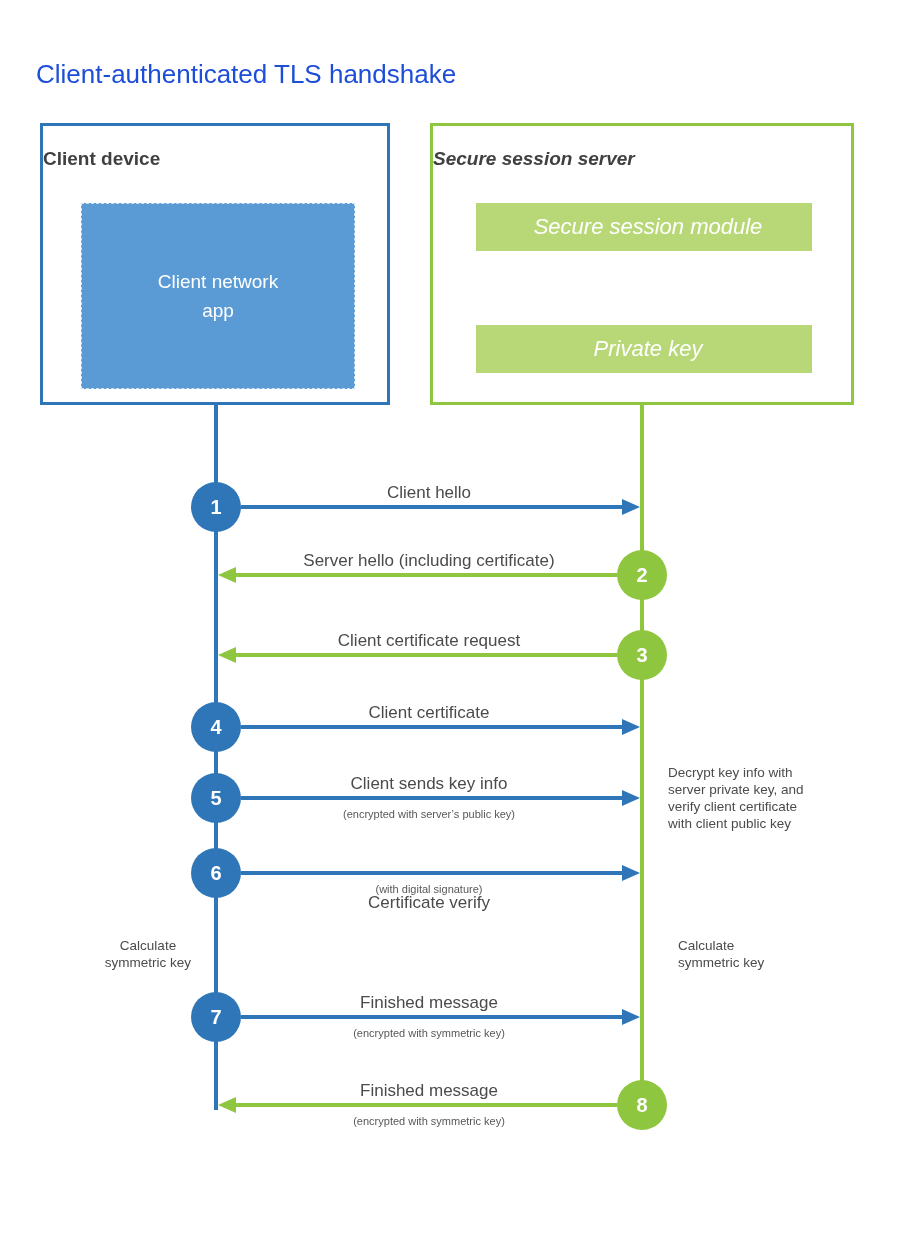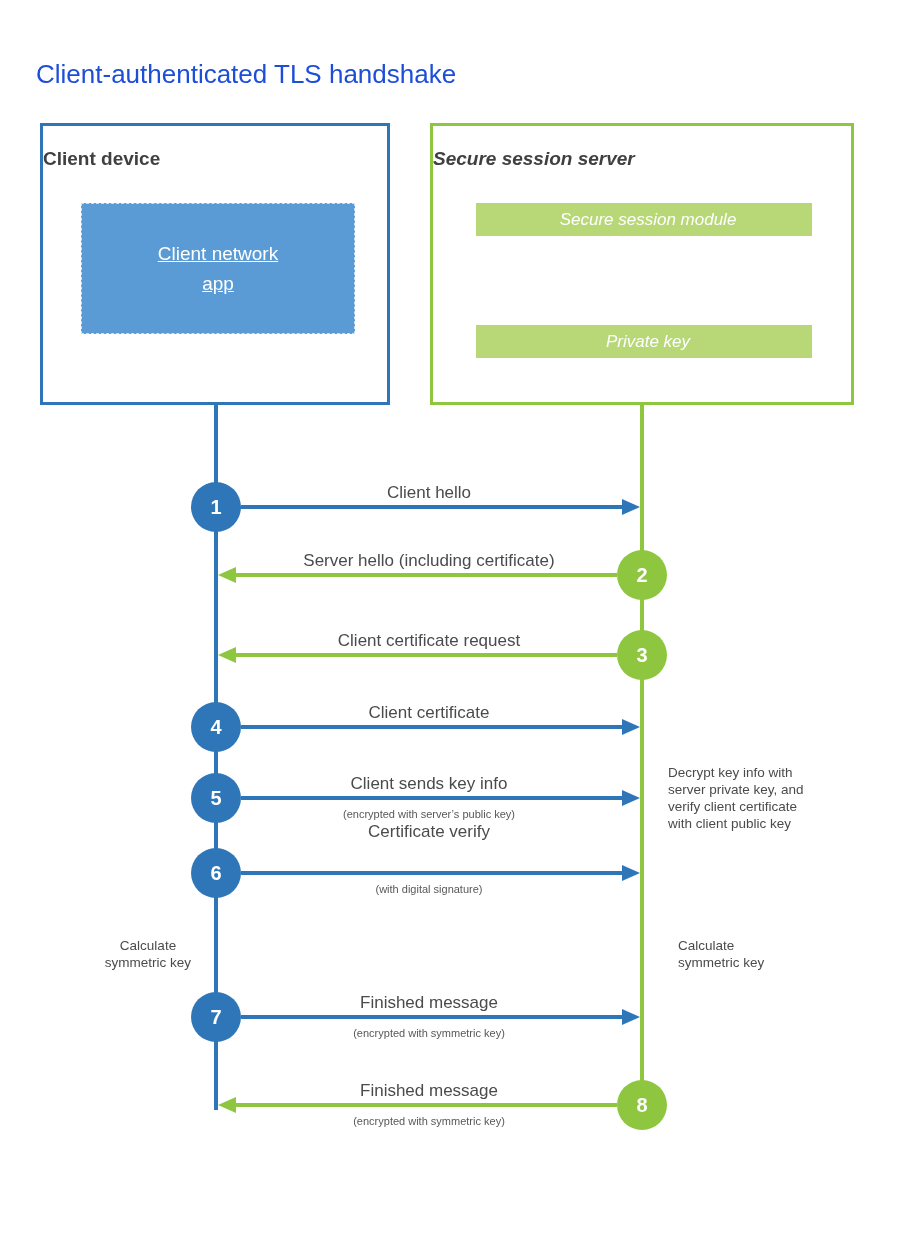--- a/index.html
+++ b/index.html
@@ -8,25 +8,25 @@
     --text_dark:#3f4042; --text_med:#4a4b4d; --text_gray:#58585b;
   }
   *{margin:0;padding:0;box-sizing:border-box;}
   body{background:#ffffff;font-family:"Liberation Sans","DejaVu Sans",sans-serif;}
   .canvas{position:relative;width:900px;height:1256px;background:#fff;overflow:hidden;}
   .page-title{position:absolute;left:36px;top:31px;font-size:26px;font-weight:300;color:#1d4ed8;margin-top:28px;}
   .actor-box{position:absolute;top:123px;height:282px;border-width:3px;border-style:solid;background:#fff;}
   .actor-box.blue{left:40px;width:350px;border-color:var(--blue);}
   .actor-box.green{left:430px;width:424px;border-color:var(--green);font-style:italic;}
   .actor-heading{position:absolute;left:0;right:0;top:22px;font-size:19px;font-weight:bold;color:var(--text_dark);}
-  .app-box{position:absolute;left:38px;top:77px;width:274px;height:131px;background:var(--blue_light);
+  .app-box{position:absolute;left:38px;top:77px;width:274px;height:186px;background:var(--blue_light);
     border:1px dashed #cfe2f3;display:flex;align-items:center;justify-content:center;text-align:center;
-    color:#fff;font-size:19px;line-height:1.55;white-space:pre-line;text-decoration:underline;}
-  .module-bar{position:absolute;left:43px;width:336px;height:33px;background:var(--green_light);
-    display:flex;align-items:center;justify-content:center;color:#fff;font-size:17px;padding-left:8px;}
+    color:#fff;font-size:19px;line-height:1.55;white-space:pre-line;}
+  .module-bar{position:absolute;left:43px;width:336px;height:48px;background:var(--green_light);
+    display:flex;align-items:center;justify-content:center;color:#fff;font-size:22px;padding-left:8px;}
   .lifeline{position:absolute;width:4px;}
   .lifeline.blue{background:var(--blue);left:214px;top:405px;height:705px;}
   .lifeline.green{background:var(--green);left:640px;top:405px;height:700px;}
   .num-circle{position:absolute;width:50px;height:50px;border-radius:50%;display:flex;align-items:center;justify-content:center;
     color:#fff;font-size:20px;font-weight:bold;z-index:3;}
   .num-circle.blue{background:var(--blue);left:191px;}
   .num-circle.green{background:var(--green);left:617px;}
   .arrow-line{position:absolute;height:4px;z-index:2;}
   .arrow-line.blue{background:var(--blue);left:241px;width:381px;}
   .arrow-line.green{background:var(--green);left:236px;width:381px;}
@@ -84,21 +84,21 @@
   <div class="arrow-line blue" style="top:725px;"></div>
   <div class="arrow-head right" style="top:719px;"></div>
 
   <div class="num-circle blue" style="top:773px;">5</div>
   <div class="msg-label" style="top:774px;">Client sends key info</div>
   <div class="arrow-line blue" style="top:796px;"></div>
   <div class="arrow-head right" style="top:790px;"></div>
   <div class="msg-sub" style="top:808px;">(encrypted with server’s public key)</div>
 
   <div class="num-circle blue" style="top:848px;">6</div>
-  <div class="msg-label" style="top:822px;">Certificate verify</div>
+  <div class="msg-label" style="top:893px;">Certificate verify</div>
   <div class="arrow-line blue" style="top:871px;"></div>
   <div class="arrow-head right" style="top:865px;"></div>
   <div class="msg-sub" style="top:883px;">(with digital signature)</div>
 
   <div class="side-note note-decrypt">Decrypt key info with
 server private key, and
 verify client certificate
 with client public key</div>
   <div class="side-note note-calc-left">Calculate
 symmetric key</div>

